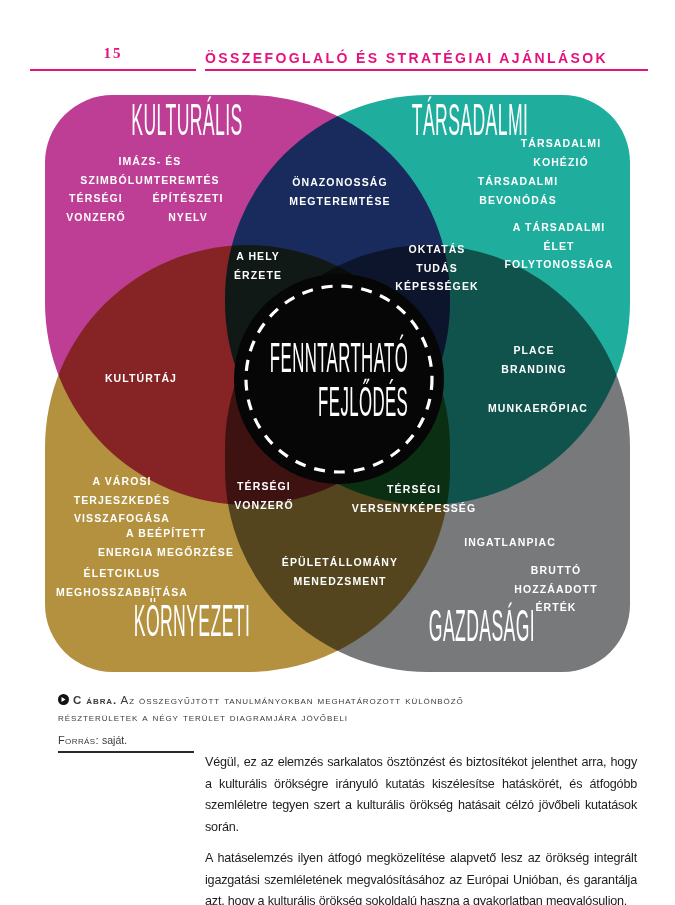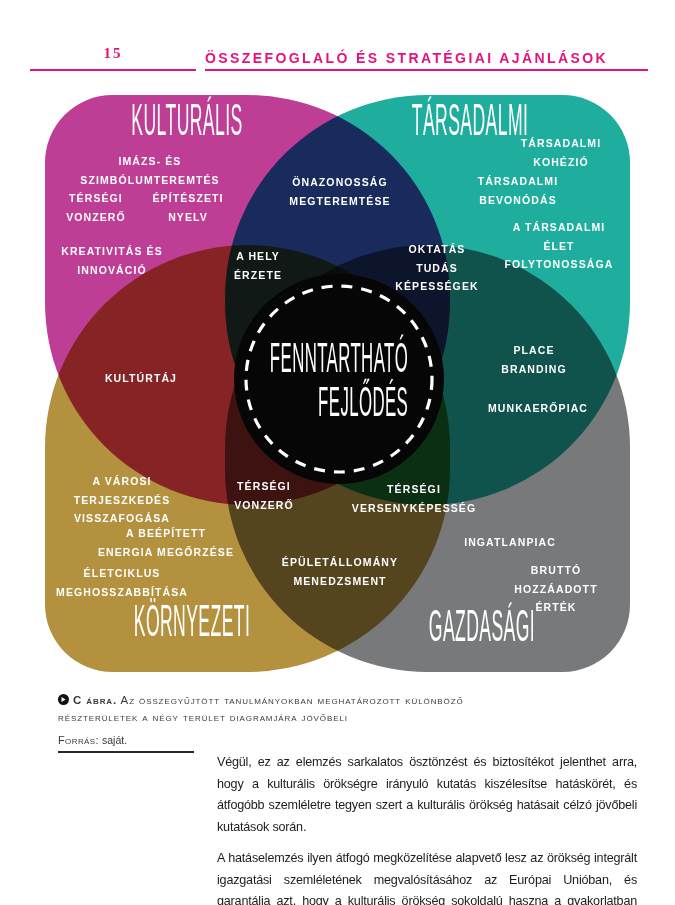--- a/index.html
+++ b/index.html
@@ -41,21 +41,21 @@
     color:#3a3a3a;font-variant:small-caps;letter-spacing:0.9px;}
   .figmark{display:inline-block;width:11px;height:11px;border-radius:50%;background:#111;
     vertical-align:-1px;margin-right:4px;position:relative;}
   .figmark svg{position:absolute;left:2px;top:2px;}
   .cap-label{font-weight:700;}
   .source{position:absolute;left:58px;top:734px;font-size:10.5px;color:#3a3a3a;}
   .source-label{font-variant:small-caps;font-weight:400;font-size:11px;letter-spacing:0.4px;}
   .source-rule{position:absolute;left:58px;top:751px;width:136px;height:1.5px;background:#2b2b2b;}
   .bodytext{position:absolute;left:205px;top:752px;width:432px;font-size:12.6px;line-height:21.5px;
     letter-spacing:-0.2px;color:#1d1d1d;text-align:justify;}
-  .bodytext p{margin:0 0 10px 12px;}
+  .bodytext p{margin:0 0 10px 0;}
 </style>
 </head>
 <body>
 
 <div class="page">
 
   <div class="pagenum" style="color: rgb(229, 18, 125); text-align: center;">15</div>
   <div class="header-title" style="color: rgb(229, 18, 125);">ÖSSZEFOGLALÓ ÉS STRATÉGIAI AJÁNLÁSOK</div>
   <div class="rule rule-left" style="background: rgb(229, 18, 125);"></div>
   <div class="rule rule-right" style="background: rgb(229, 18, 125);"></div>
@@ -83,22 +83,20 @@
       <span>GAZDASÁGI</span></div>
     <div class="vtitle" style="left:192px;top:601px">
       <span>KÖRNYEZETI</span></div>
 
     <div class="vlabel" style="left:150px;top:152px">IMÁZS- ÉS
 SZIMBÓLUMTEREMTÉS</div>
     <div class="vlabel" style="left:96px;top:189px">TÉRSÉGI
 VONZERŐ</div>
     <div class="vlabel" style="left:188px;top:189px">ÉPÍTÉSZETI
 NYELV</div>
-    <div class="vlabel" style="left:112px;top:242px">KREATIVITÁS ÉS
-INNOVÁCIÓ</div>
     <div class="vlabel" style="left:340px;top:173px">ÖNAZONOSSÁG
 MEGTEREMTÉSE</div>
     <div class="vlabel" style="left:561px;top:134px">TÁRSADALMI
 KOHÉZIÓ</div>
     <div class="vlabel" style="left:518px;top:172px">TÁRSADALMI
 BEVONÓDÁS</div>
     <div class="vlabel" style="left:559px;top:218px">A TÁRSADALMI
 ÉLET FOLYTONOSSÁGA</div>
     <div class="vlabel" style="left:258px;top:247px">A HELY
 ÉRZETE</div>

